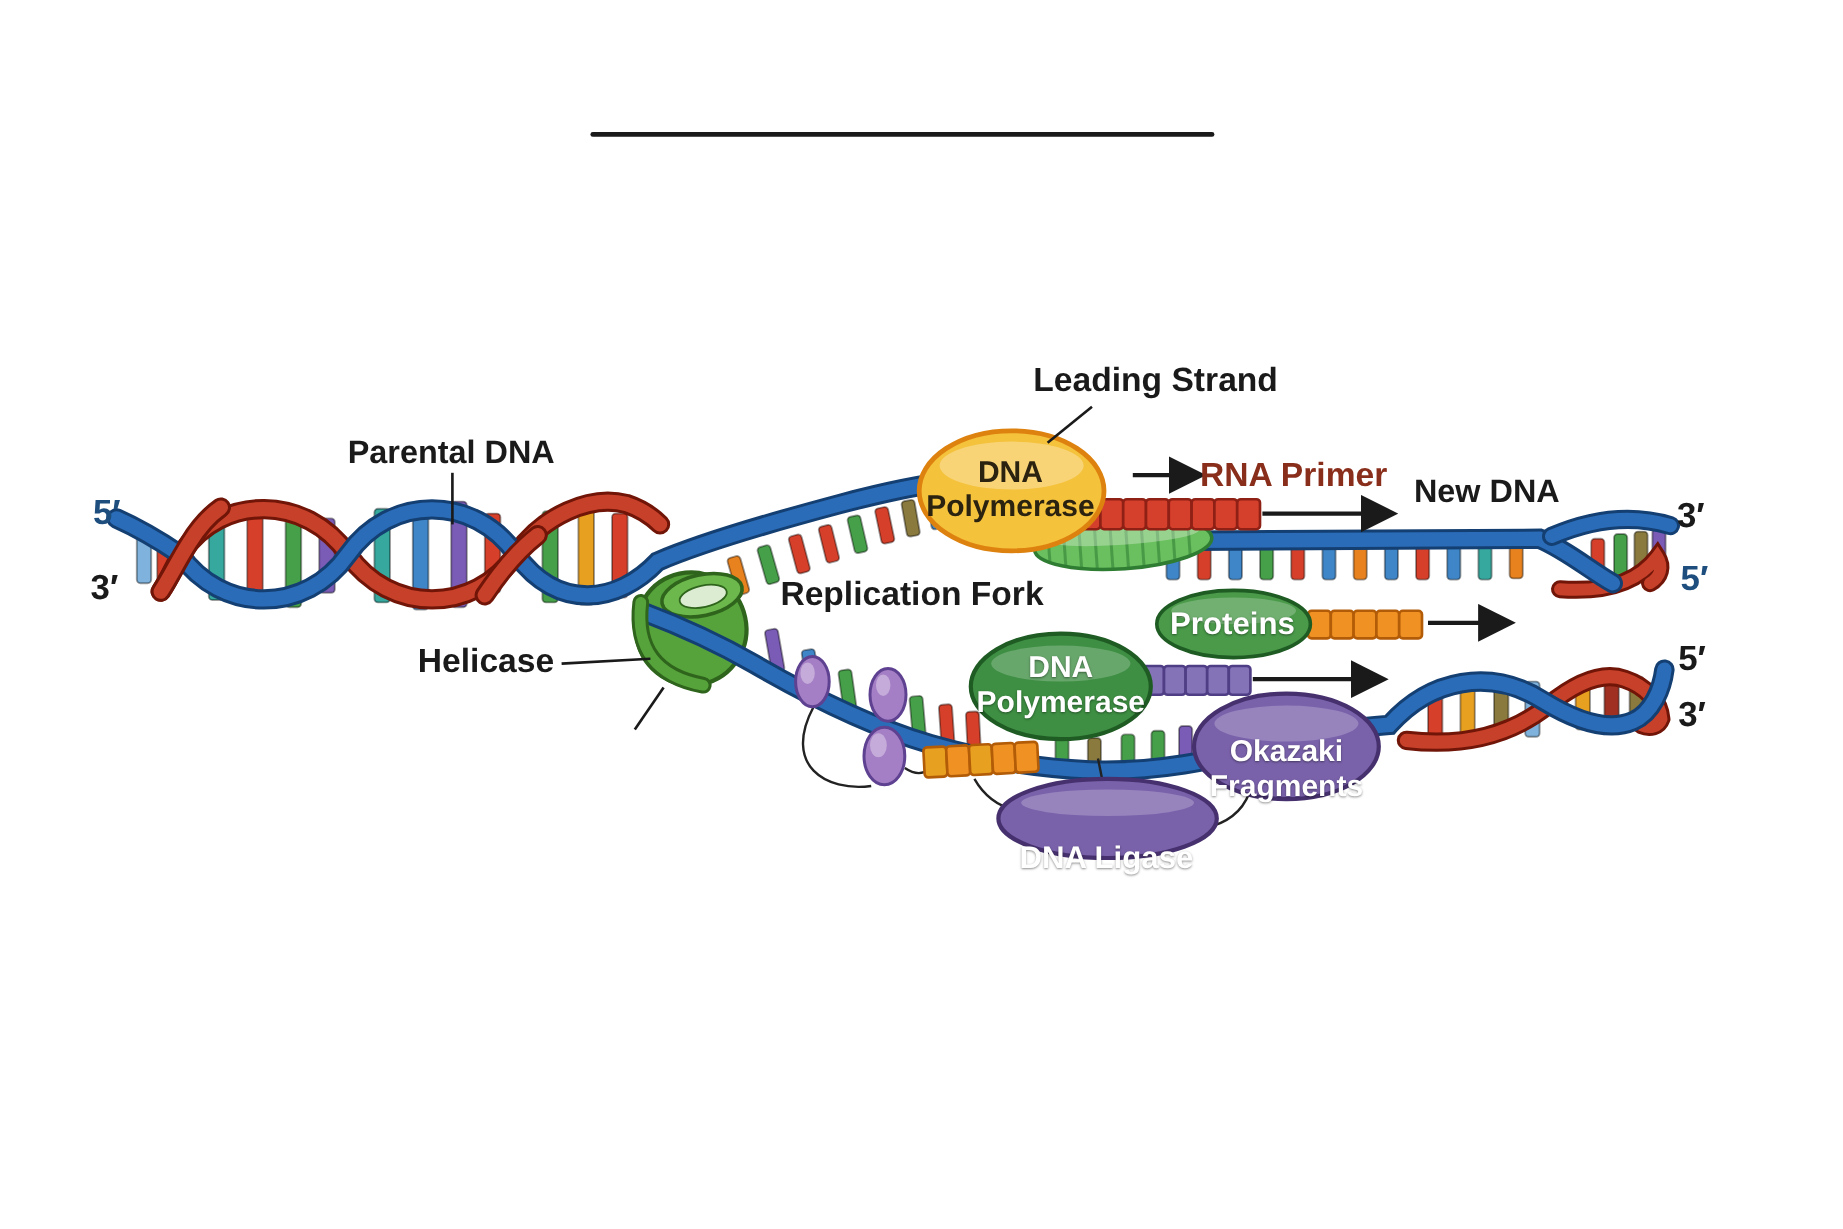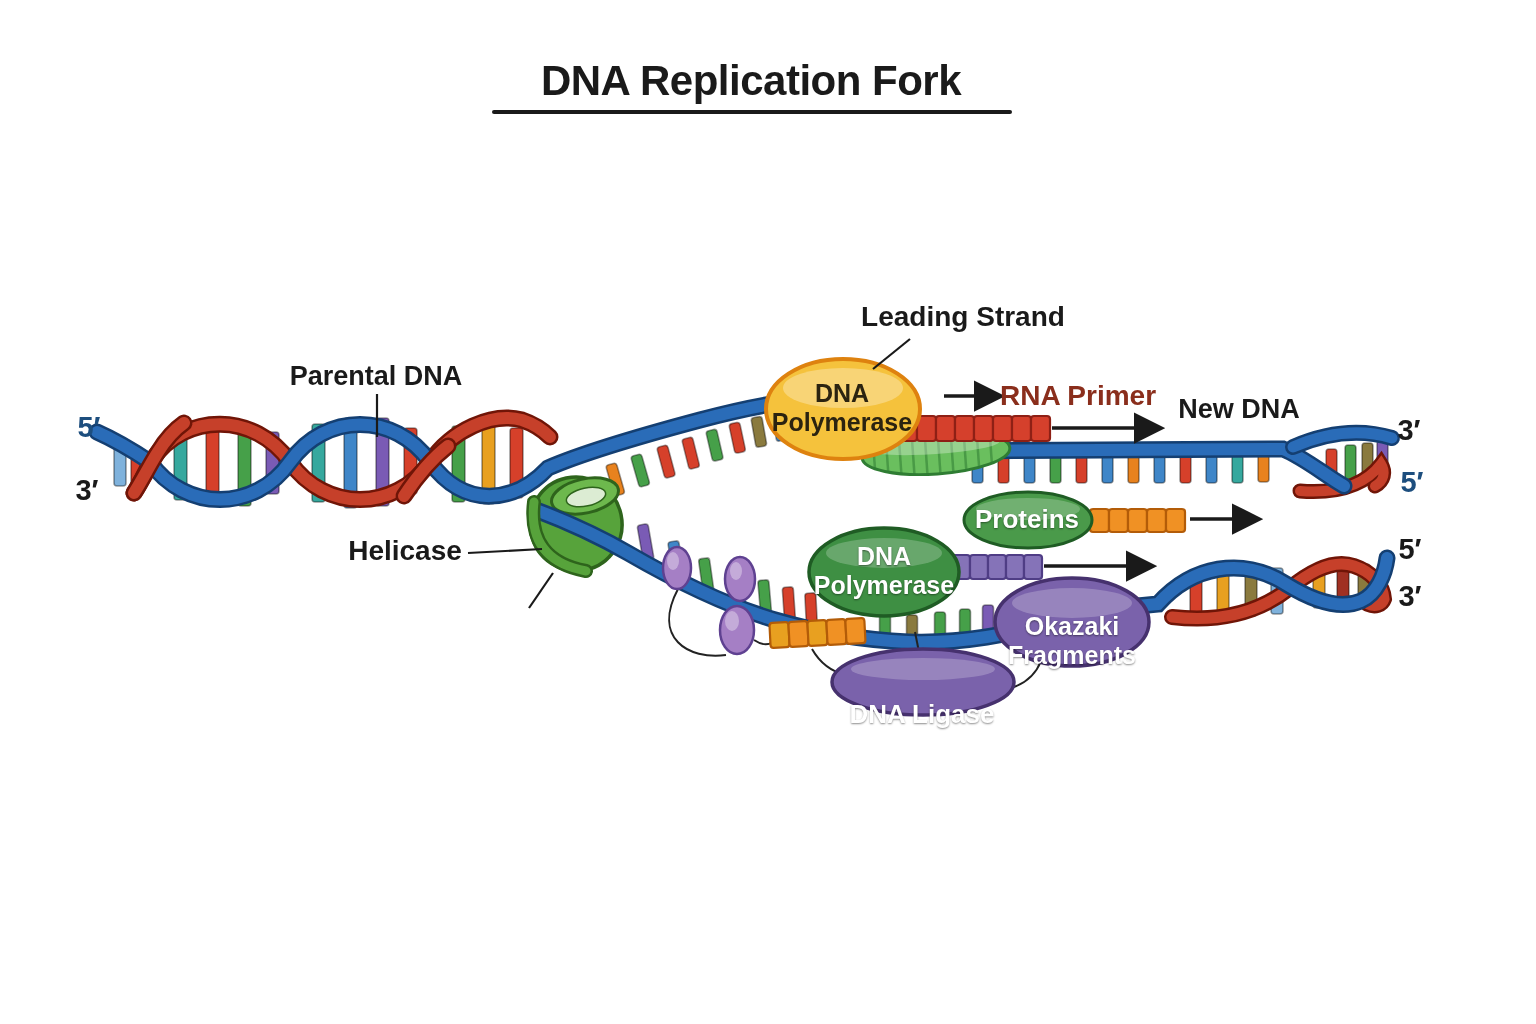--- a/index.html
+++ b/index.html
@@ -308,27 +308,27 @@
   </g>
 
   <g stroke="var(--ink)" stroke-width="2.2" fill="none">
     <path d="M 377 394 L 377 437"></path>
     <path d="M 910 339 L 873 369"></path>
     <path d="M 468 553 L 542 549"></path>
     <path d="M 529 608 L 553 573"></path>
   </g>
 </svg>
 
-<div class="lbl t-title" style="left:751px;top:81px;">DNA Replication Fork</div>
 <div class="underline" style="left:492px;top:110px;width:520px;"></div>
 
 <div class="lbl t-med" style="left:376px;top:377px;">Parental DNA</div>
 <div class="lbl t-big" style="left:963px;top:317px;">Leading Strand</div>
 <div class="lbl t-big c-rna" style="left:1078px;top:396px;">RNA Primer</div>
 <div class="lbl t-med" style="left:1239px;top:410px;">New DNA</div>
+<div class="lbl t-big" style="left:760px;top:495px;">Replication Fork</div>
 <div class="lbl t-big" style="left:405px;top:551px;">Helicase</div>
 
 <div class="lbl t-end c-navy" style="left:89px;top:428px;">5′</div>
 <div class="lbl t-end" style="left:87px;top:491px;">3′</div>
 <div class="lbl t-end" style="left:1409px;top:431px;">3′</div>
 <div class="lbl t-end c-navy" style="left:1412px;top:483px;">5′</div>
 <div class="lbl t-end" style="left:1410px;top:550px;">5′</div>
 <div class="lbl t-end" style="left:1410px;top:597px;">3′</div>
 
 <div class="lbl t-ell c-ytext" style="left:842px;top:408px;">DNA

